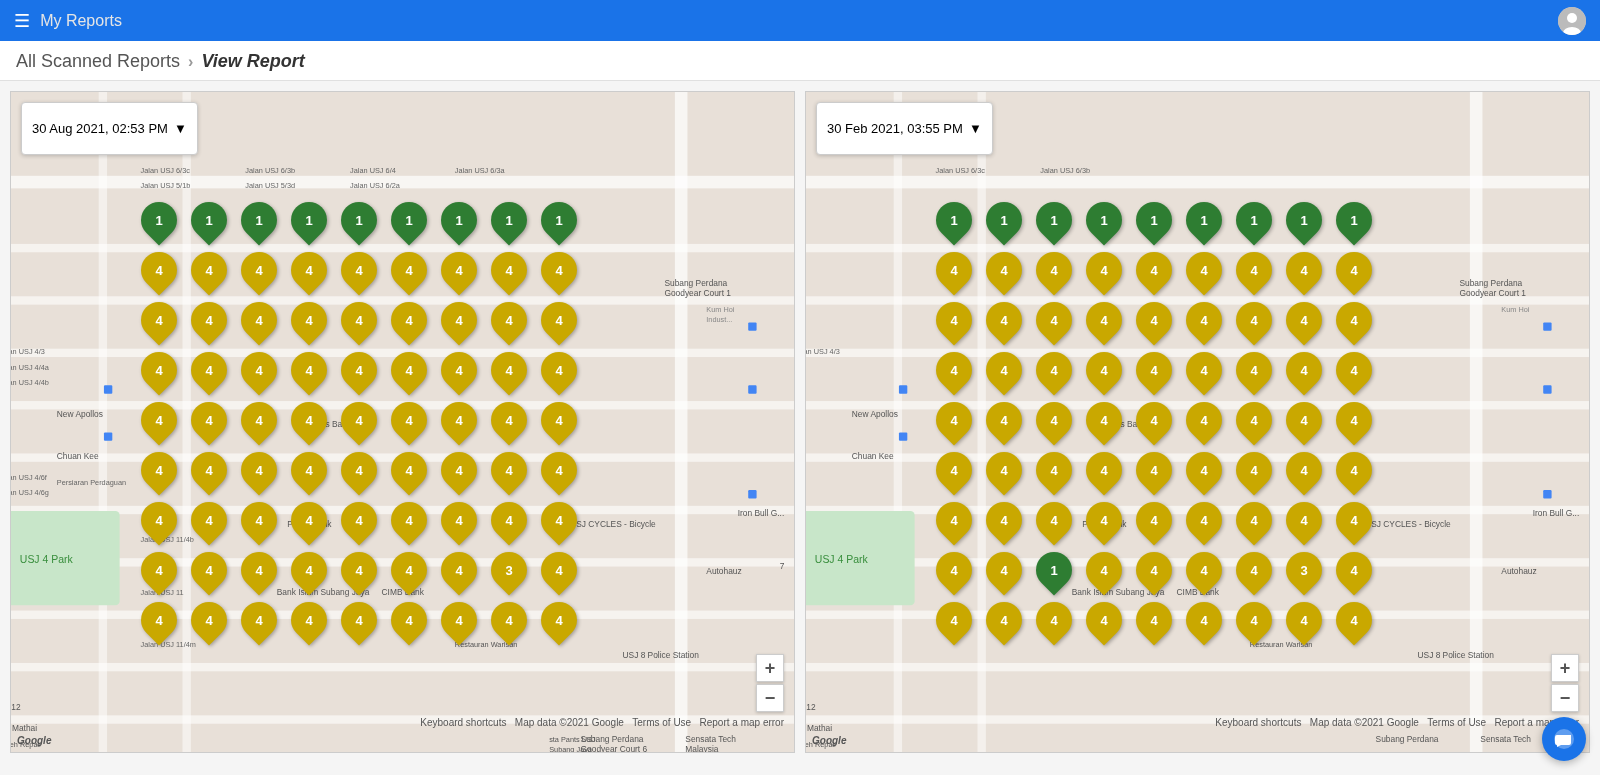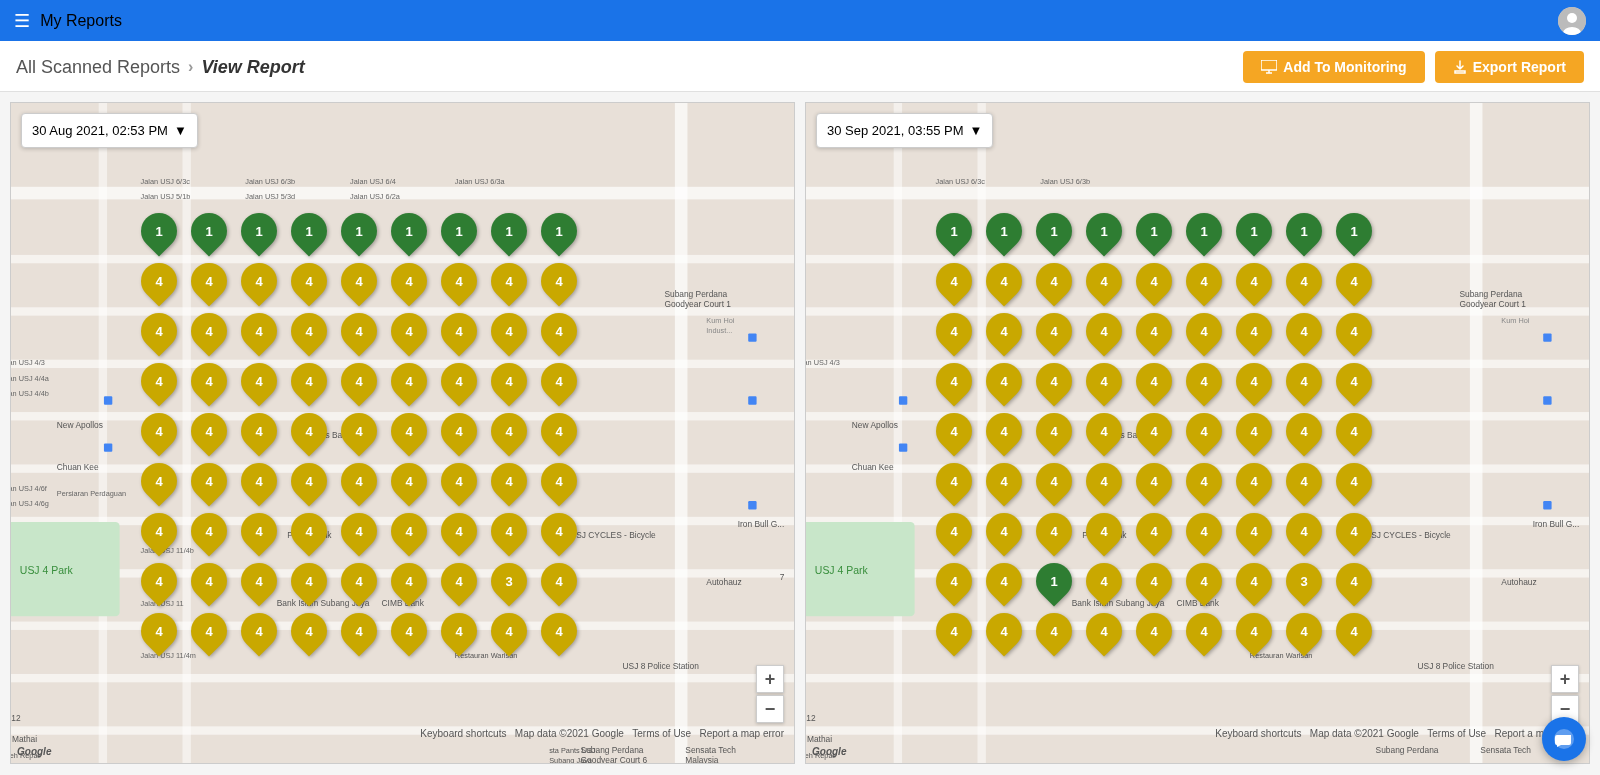--- a/index.html
+++ b/index.html
@@ -13,21 +13,21 @@
       align-items: center;
       padding: 0 14px;
       gap: 10px;
     }
     .header-menu-icon {
       color: white;
       font-size: 18px;
       cursor: pointer;
     }
     .header-title {
-      color: #000000;
+      color: #e5e5e5;
       font-size: 16px;
       font-weight: 500;
     }
     .header-avatar {
       margin-left: auto;
       width: 28px;
       height: 28px;
       border-radius: 50%;
       background: #ccc;
       display: flex;
@@ -127,21 +127,21 @@
     }
 
     
     .map-date-selector {
       position: absolute;
       top: 10px;
       left: 10px;
       background: white;
       border: 1px solid #ccc;
       border-radius: 4px;
-      padding: 9px 10px;
+      padding: 18px 10px;
       display: flex;
       align-items: center;
       gap: 6px;
       font-size: 13px;
       font-weight: 500;
       z-index: 10;
       box-shadow: 0 1px 4px rgba(0,0,0,0.2);
     }
 
     
@@ -273,36 +273,20 @@
     </svg>
   </div>
 </div>
 
 <div class="sub-header">
   <div class="breadcrumb-row">
     <div class="breadcrumb">
       <span class="breadcrumb-link">All Scanned Reports</span>
       <span class="breadcrumb-sep">›</span>
       <span class="breadcrumb-current">View Report</span>
-    </div>
-    <div class="action-buttons">
-      <button class="btn-monitoring">
-        <svg width="16" height="14" viewBox="0 0 16 14" fill="none">
-          <rect x="0" y="0" width="16" height="10" rx="1" stroke="white" stroke-width="1.5" fill="none"></rect>
-          <line x1="8" y1="10" x2="8" y2="13" stroke="white" stroke-width="1.5"></line>
-          <line x1="5" y1="13" x2="11" y2="13" stroke="white" stroke-width="1.5"></line>
-        </svg>
-        <span>Add To Monitoring</span>
-      </button>
-      <button class="btn-export">
-        <svg width="14" height="14" viewBox="0 0 14 14" fill="none">
-          <path d="M7 1v8M4 6l3 3 3-3M2 11h10v2H2z" stroke="white" stroke-width="1.5" fill="none" stroke-linecap="round"></path>
-        </svg>
-        <span>Export Report</span>
-      </button>
     </div>
   </div>
 </div>
 
 <div class="maps-container">
 
   <div class="map-panel">
     <div class="map-bg">
 
       <svg class="map-svg" viewBox="0 0 780 630" preserveAspectRatio="xMidYMid slice">
@@ -708,21 +692,21 @@
         <text x="440" y="530" font-size="7" fill="#555">Restauran Warisan</text>
         <text x="680" y="460" font-size="8" fill="#555">Autohauz</text>
         <text x="140" y="77" font-size="7" fill="#666">Jalan USJ 6/3c</text>
         <text x="240" y="77" font-size="7" fill="#666">Jalan USJ 6/3b</text>
         <text x="5" y="250" font-size="7" fill="#666">Jalan USJ 4/3</text>
         <text x="500" y="665" font-size="7" fill="#666">Persiaran Mulia</text>
         <text x="660" y="620" font-size="8" fill="#555">Sensata Tech</text>
       </svg>
 
       <div class="map-date-selector">
-        <span>30 Sep 2021, 03:55 PM</span>
+        <span>30 Feb 2021, 03:55 PM</span>
         <span>▼</span>
       </div>
 
       <div id="markers-right" class="markers-grid">
           <div class="marker green">
             <span>1</span>
           </div>
           <div class="marker green">
             <span>1</span>
           </div>

